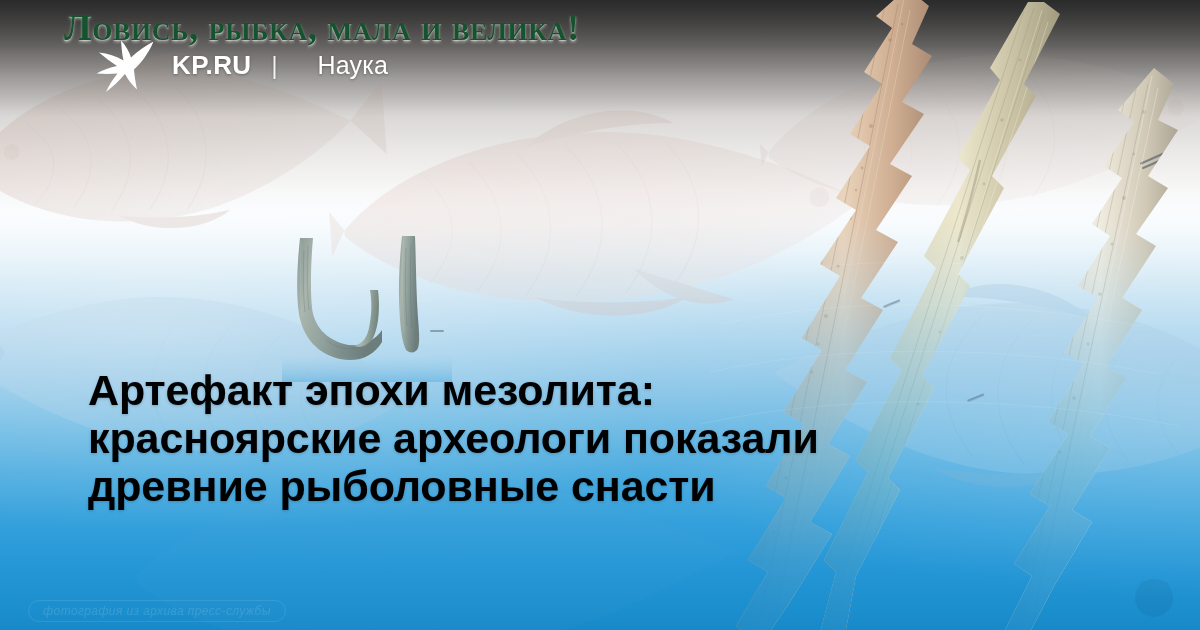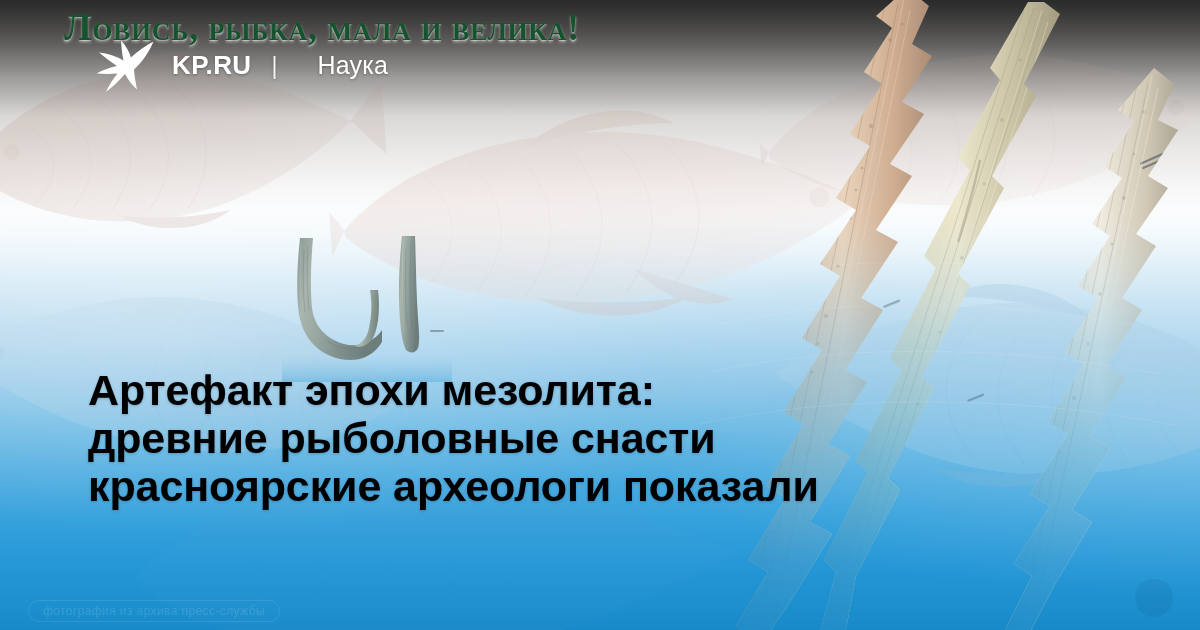--- a/index.html
+++ b/index.html
@@ -169,20 +169,21 @@
     display:flex; align-items:center;
     border:1px solid rgba(255,255,255,.10);
     border-radius:11px;
     z-index:45;
   }
   .credit-text {
     font-size:12px;
     letter-spacing:.4px;
     color:rgba(255,255,255,.13);
     white-space:nowrap;
+    font-style:italic;
   }
 </style>
 </head>
 <body>
 
 <div class="stage">
 
   <div class="bg-base"></div>
 
   <div class="ghost-fish fish-top-left">
@@ -581,22 +582,22 @@
         <span class="brand-kp">KP.RU</span>
         <span class="brand-sep">|</span>
         <span class="brand-sect">Наука</span>
       </span>
 
     </div>
   </div>
 
   <div class="title-block">
     <div class="title-line">Артефакт эпохи мезолита:</div>
+    <div class="title-line">красноярские археологи показали</div>
     <div class="title-line">древние рыболовные снасти</div>
-    <div class="title-line">красноярские археологи показали</div>
   </div>
 
   <div class="watermark">
     <svg viewBox="0 0 56 46" xmlns="http://www.w3.org/2000/svg">
       <circle cx="28" cy="24" r="19" fill="#073d63"></circle>
       <circle cx="20" cy="15" r="6.5" fill="none" stroke="#073d63" stroke-width="3"></circle>
       <circle cx="36" cy="15" r="6.5" fill="none" stroke="#073d63" stroke-width="3"></circle>
       <circle cx="20" cy="15" r="2.4" fill="#073d63"></circle>
       <circle cx="36" cy="15" r="2.4" fill="#073d63"></circle>
       <path d="M16,29 C20,35 36,35 40,29" fill="none" stroke="#073d63" stroke-width="3" stroke-linecap="round"></path>

